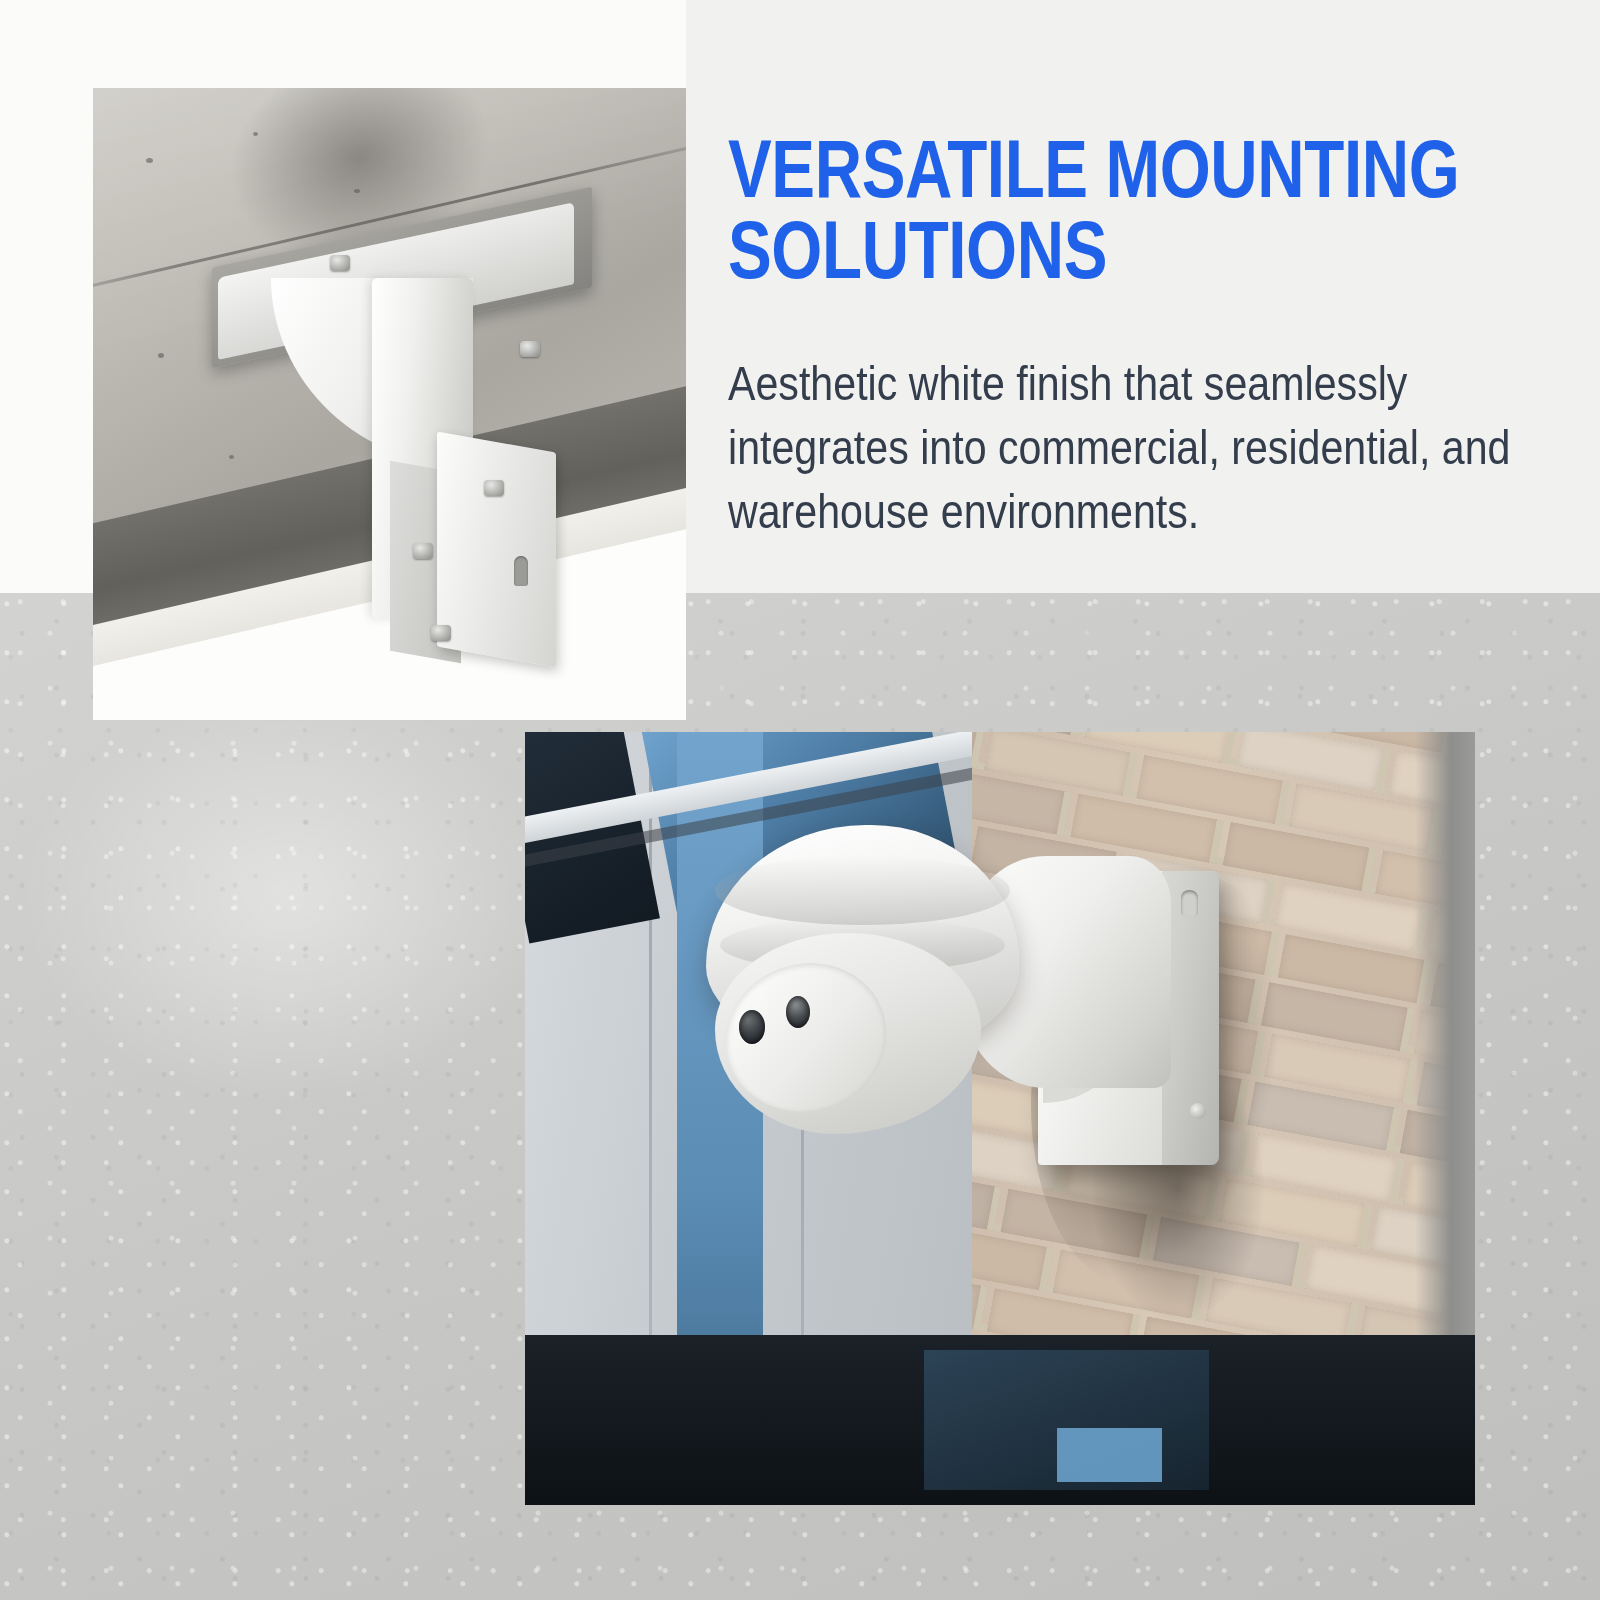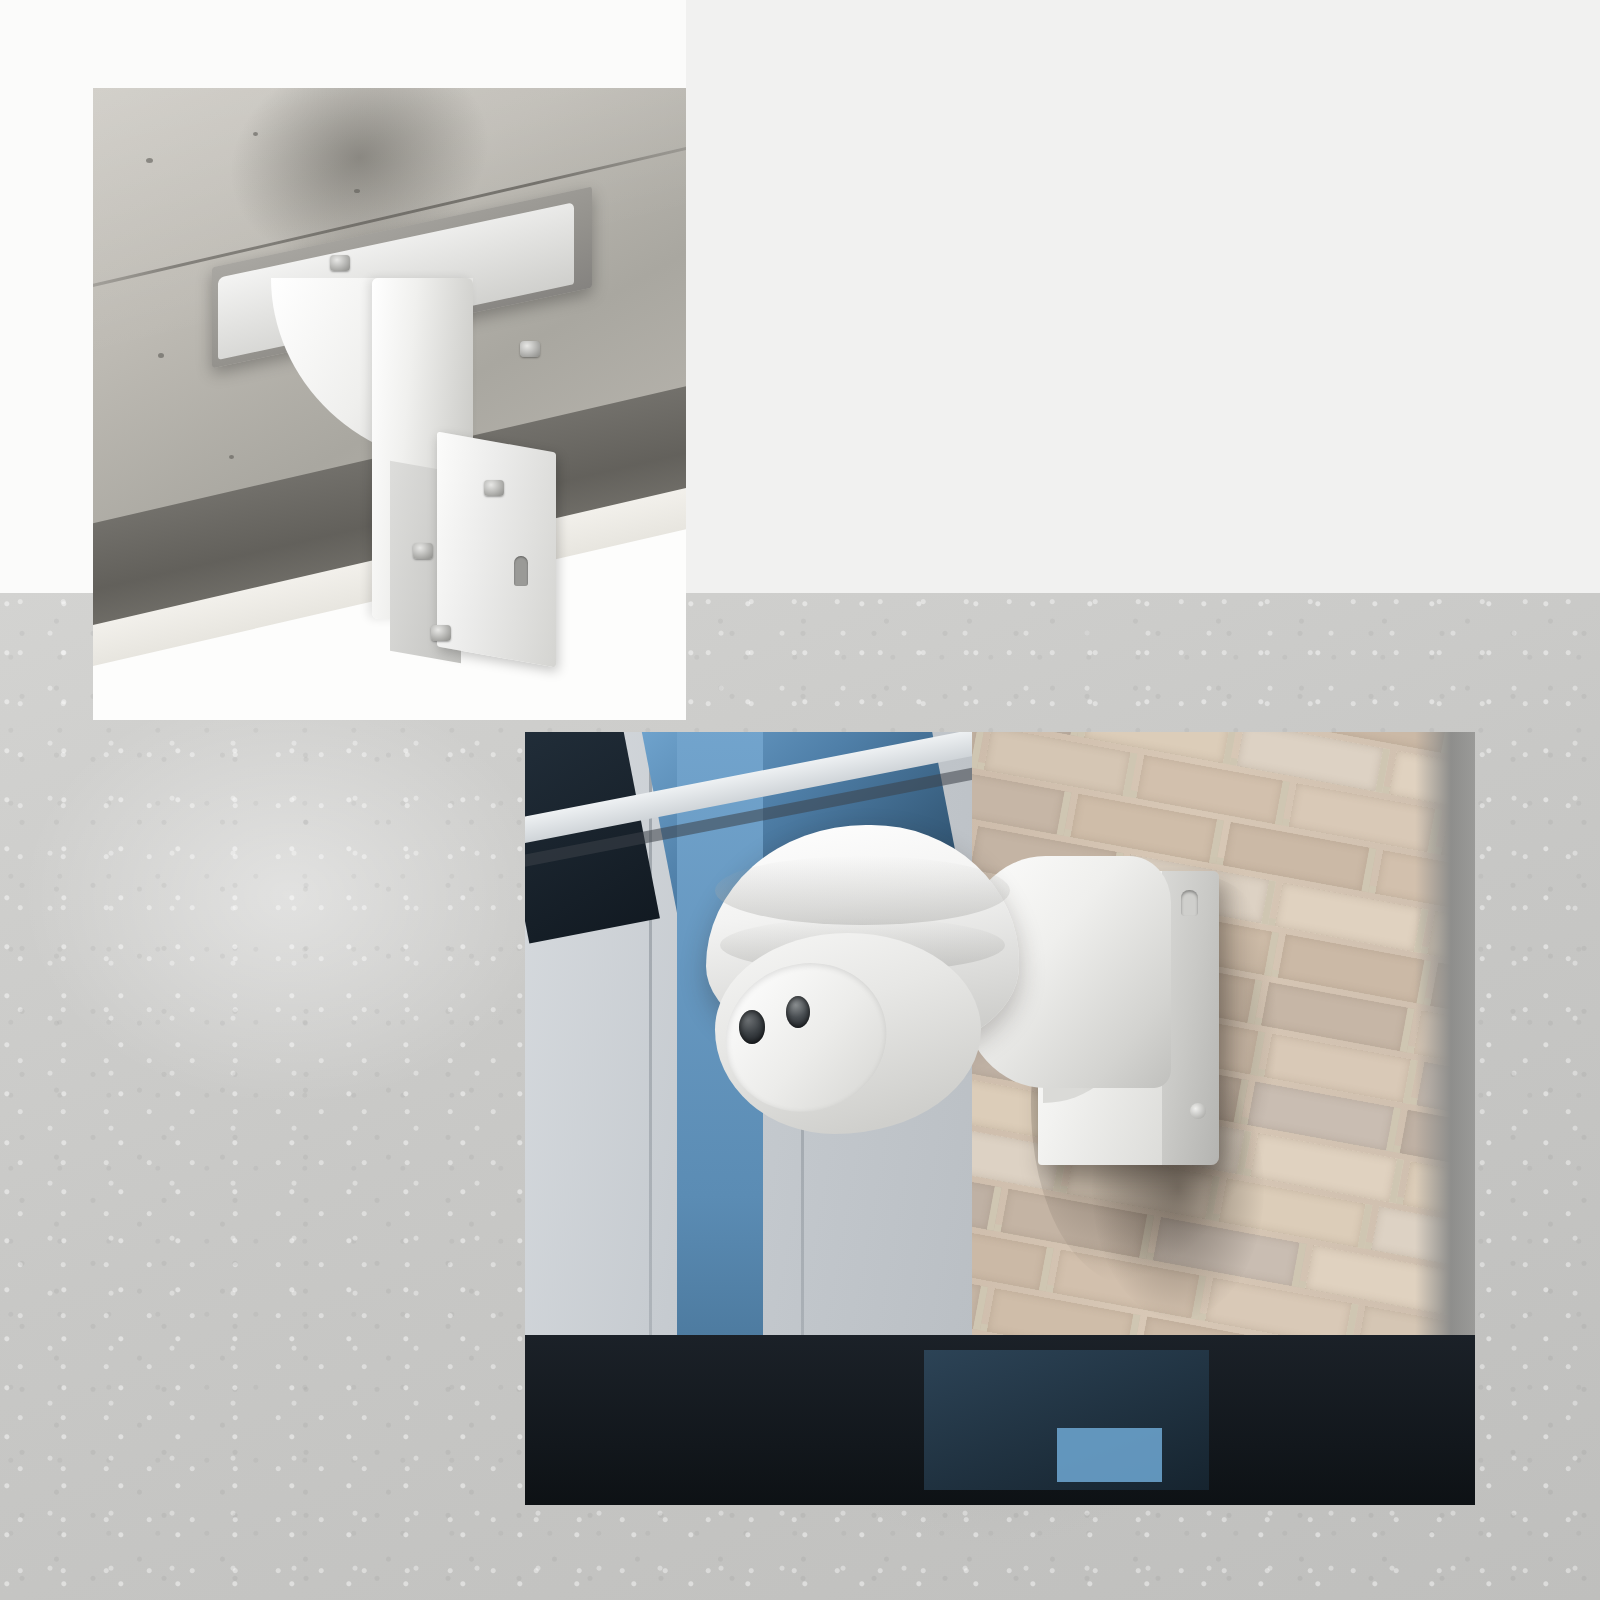--- a/index.html
+++ b/index.html
@@ -489,14 +489,18 @@
     <div class="cam-bowl"></div>
     <div class="cam-faceplate"></div>
     <div class="cam-lens l1"></div>
     <div class="cam-lens l2"></div>
 
     <div class="soffit-dark"></div>
     <div class="soffit-window"></div>
     <div class="soffit-blue-patch"></div>
   </div>
 
+  <div class="text-block">
+    <div class="headline">VERSATILE MOUNTING SOLUTIONS</div>
+    <div class="subcopy">Aesthetic white finish that seamlessly integrates into commercial, residential, and warehouse environments.</div>
+  </div>
 
 </div>
 
 </body></html>

